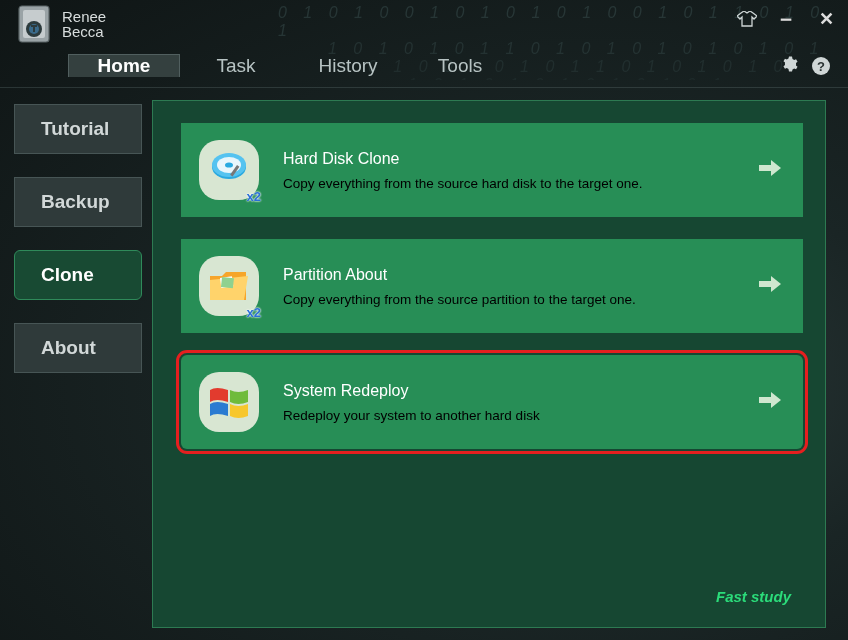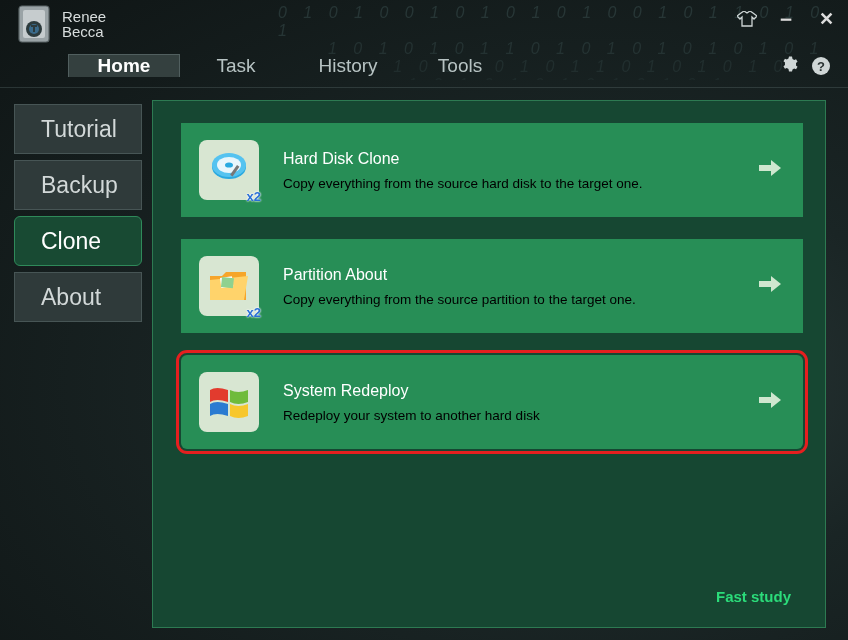--- a/index.html
+++ b/index.html
@@ -141,25 +141,26 @@
   .sidebar {
     width: 142px;
     padding-top: 16px;
   }
   .side-item {
     height: 50px;
     display: flex;
     align-items: center;
     padding-left: 26px;
     color: #d2d8d8;
-    font-size: 23px;
+    font-size: 19px;
     background: #2f3a3a;
     border: 1px solid rgba(130,150,150,0.3);
-    margin: 0 0 6px 14px;
-    cursor: pointer;
+    margin: 0 0 23px 14px;
+    cursor: pointer;
+    font-weight: bold;
   }
   .side-item.active {
     background: #184a33;
     border-color: #2f8a5a;
     color: #ffffff;
     border-radius: 6px;
   }
 
   .content {
     flex: 1;
@@ -185,21 +186,21 @@
     position: relative;
   }
   .card.highlight {
     outline: 3px solid #e51f1f;
     outline-offset: 2px;
     border-radius: 6px;
   }
   .card-icon-box {
     width: 60px;
     height: 60px;
-    border-radius: 8px;
+    border-radius: 20px;
     background: #d8e6d2;
     display: flex;
     align-items: center;
     justify-content: center;
     margin-right: 24px;
     position: relative;
     flex-shrink: 0;
   }
   .icon-badge {
     position: absolute;
@@ -228,20 +229,21 @@
     flex-shrink: 0;
   }
 
   .fast-study {
     position: absolute;
     right: 34px;
     bottom: 22px;
     color: #2bdc7a;
     font-size: 15px;
     font-weight: 700;
+    font-style: italic;
     cursor: pointer;
   }
 </style>
 </head>
 <body>
 
 <div class="window">
 
   <div class="binary-bg">
     <div>0 1 0 1 0 0 1 0 1 0 1 0 1 0 0 1 0 1 1 0 1 0 1</div>

